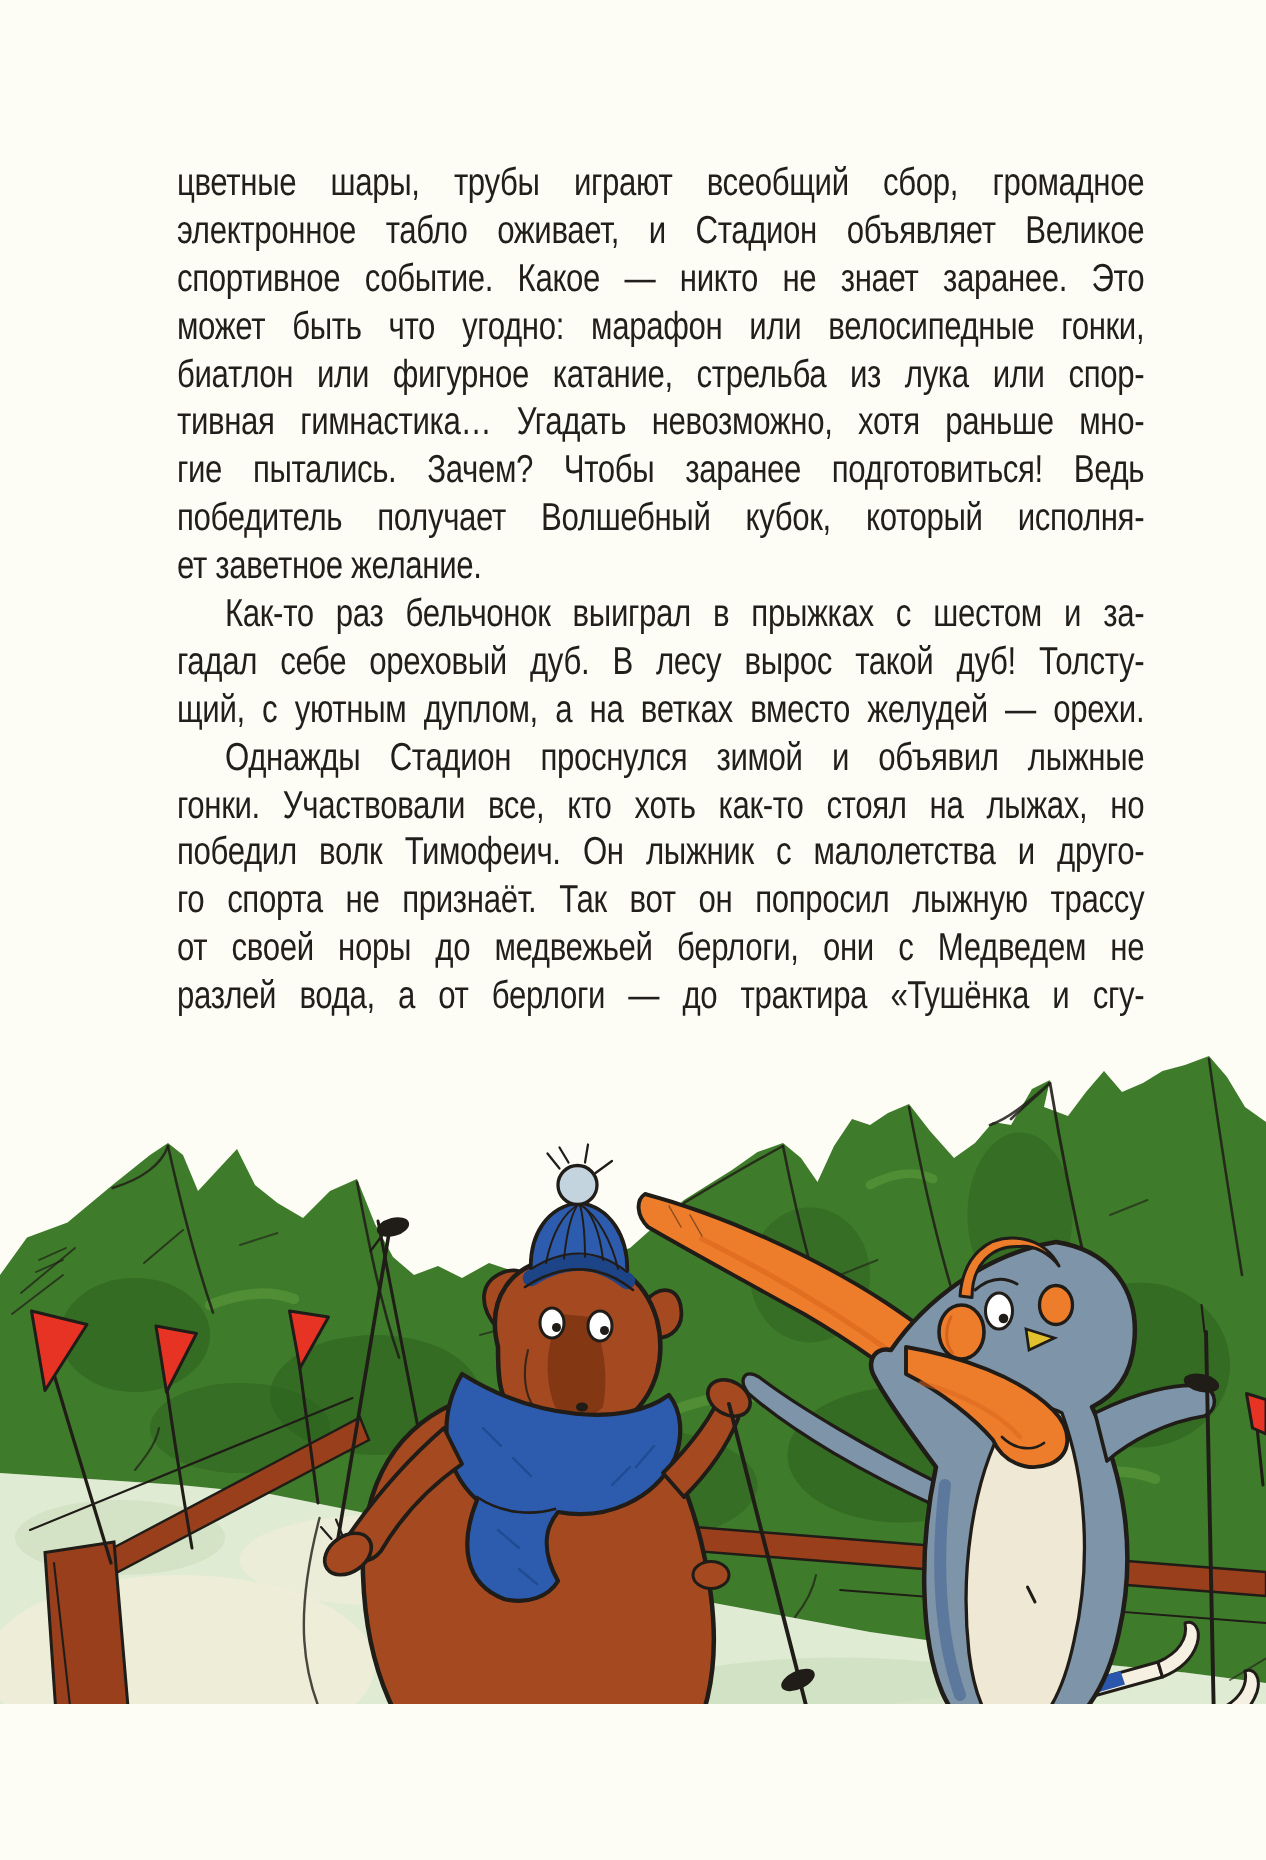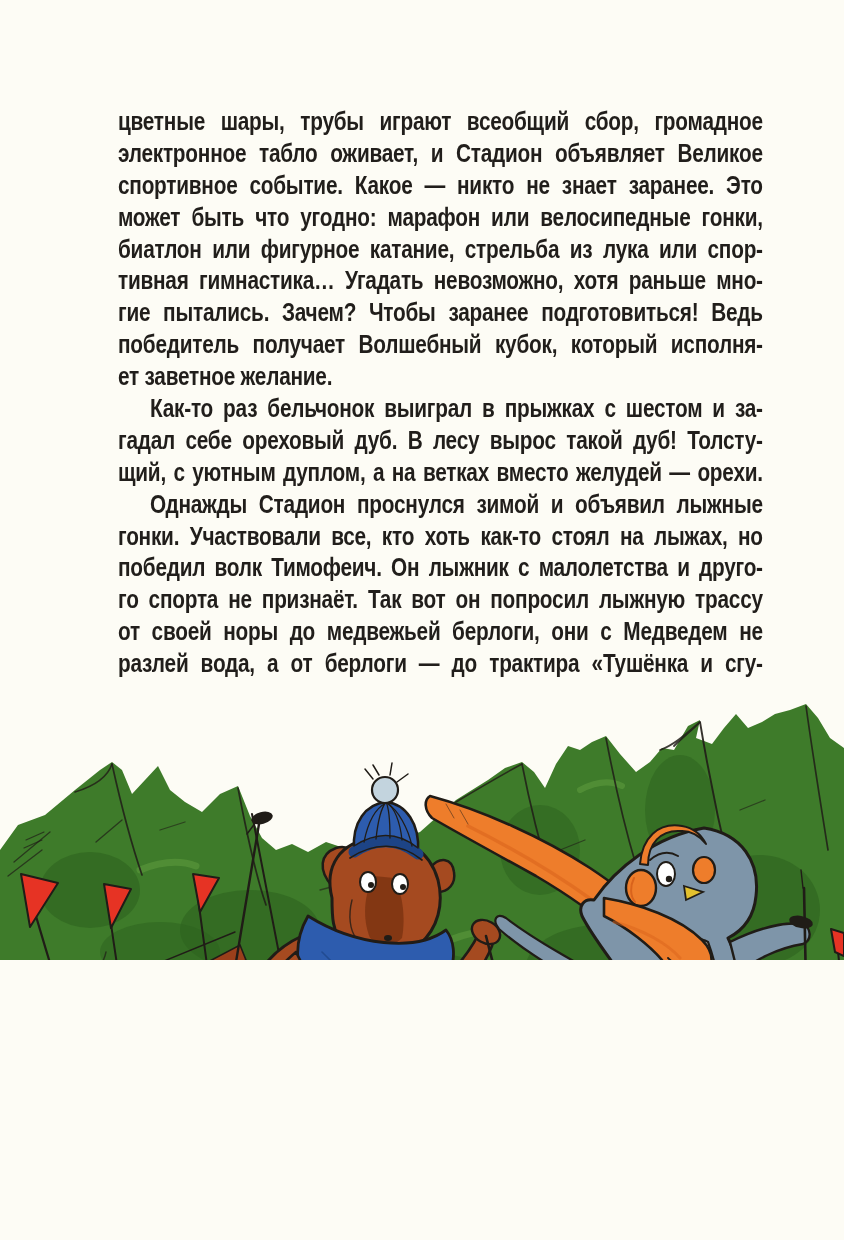--- a/index.html
+++ b/index.html
@@ -1,18 +1,18 @@
 <!DOCTYPE html>
 <html style="--c-paper: #fdfcf5; --c-ink: #211e1b; --c-sketch: #201c17; --c-tree: #3e7b2a; --c-tree_dark: #2c611e; --c-tree_light: #629f40; --c-ground: #e0ebd3; --c-ground_light: #f1eeda; --c-ground_shade: #c7dcba; --c-fence: #9a3f1b; --c-flag: #e63324; --c-bear: #a54a20; --c-bear_dark: #7c3412; --c-blue: #2d5cae; --c-blue_dark: #1d4486; --c-pompom: #c3d4de; --c-penguin: #7e95a9; --c-penguin_dark: #5d7990; --c-belly: #efe8d4; --c-orange: #ee7d2b; --c-orange_dark: #d9631c; --c-beak: #e3c12e; --c-ski: #f5f0e2; --c-stripe_green: #3c8a2e; --c-stripe_blue: #2a57ad; --c-stripe_red: #c23227;"><head>
 <meta charset="utf-8">
 <style>
   html,body{margin:0;padding:0;}
   body{width:844px;height:1240px;overflow:hidden;background:#fdfcf5;}
-  .page{position:relative;width:844px;height:960px;background:var(--c-paper,#fdfcf5);overflow:hidden;
-        font-family:"Liberation Sans",sans-serif;font-weight:bold;}
+  .page{position:relative;width:844px;height:1136px;background:var(--c-paper,#fdfcf5);overflow:hidden;
+        font-family:"Liberation Sans",sans-serif;}
   .text-block{position:absolute;left:118px;top:106px;width:645px;}
   .line{width:806px;height:31.9px;font-size:26px;line-height:31.9px;color:var(--c-ink,#211e1b);
         transform:scaleX(0.8);transform-origin:0 0;letter-spacing:-0.3px;
         text-align:justify;text-align-last:justify;white-space:normal;
         font-family:"Liberation Sans",sans-serif;}
   .line.flush{text-align-last:left;}
   .line.indent{text-indent:40px;}
   .illustration{position:absolute;left:0;top:690px;width:844px;height:550px;}
   
   .f-tree{fill:var(--c-tree);}

